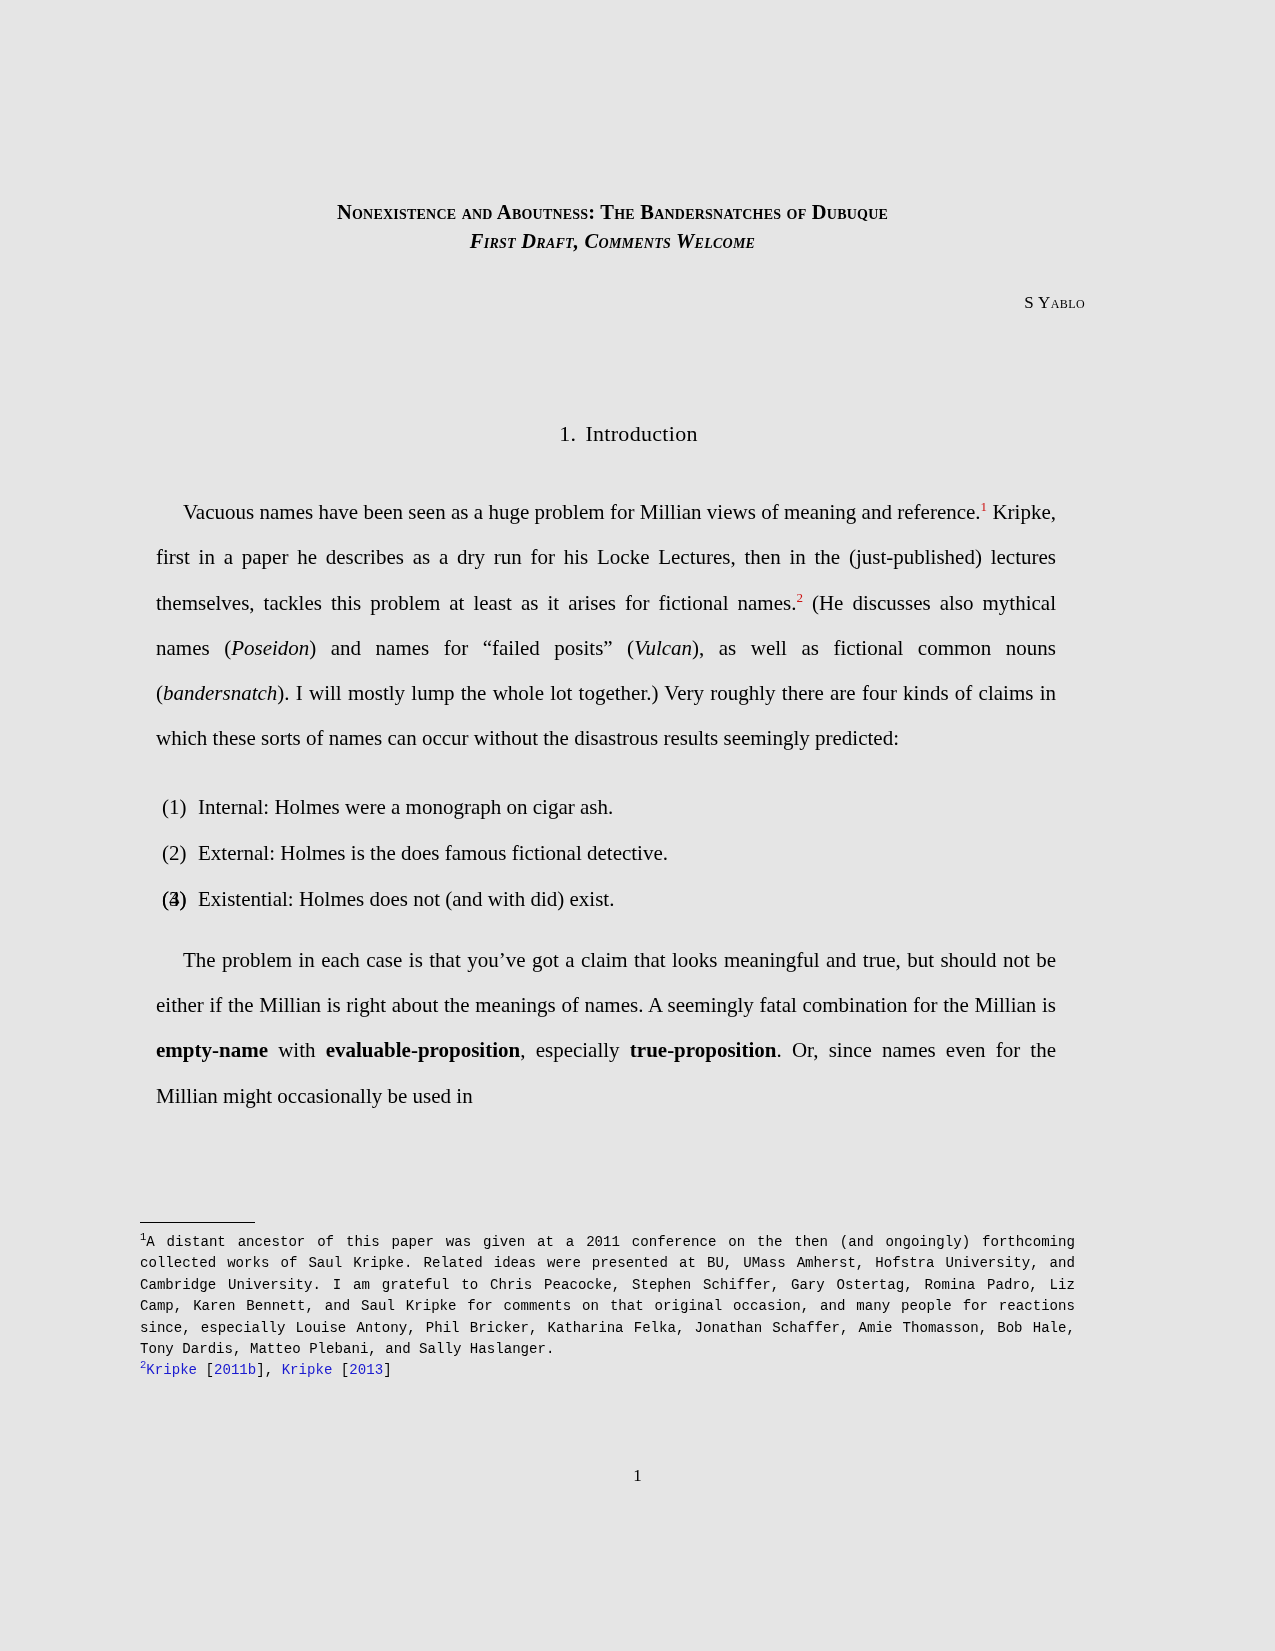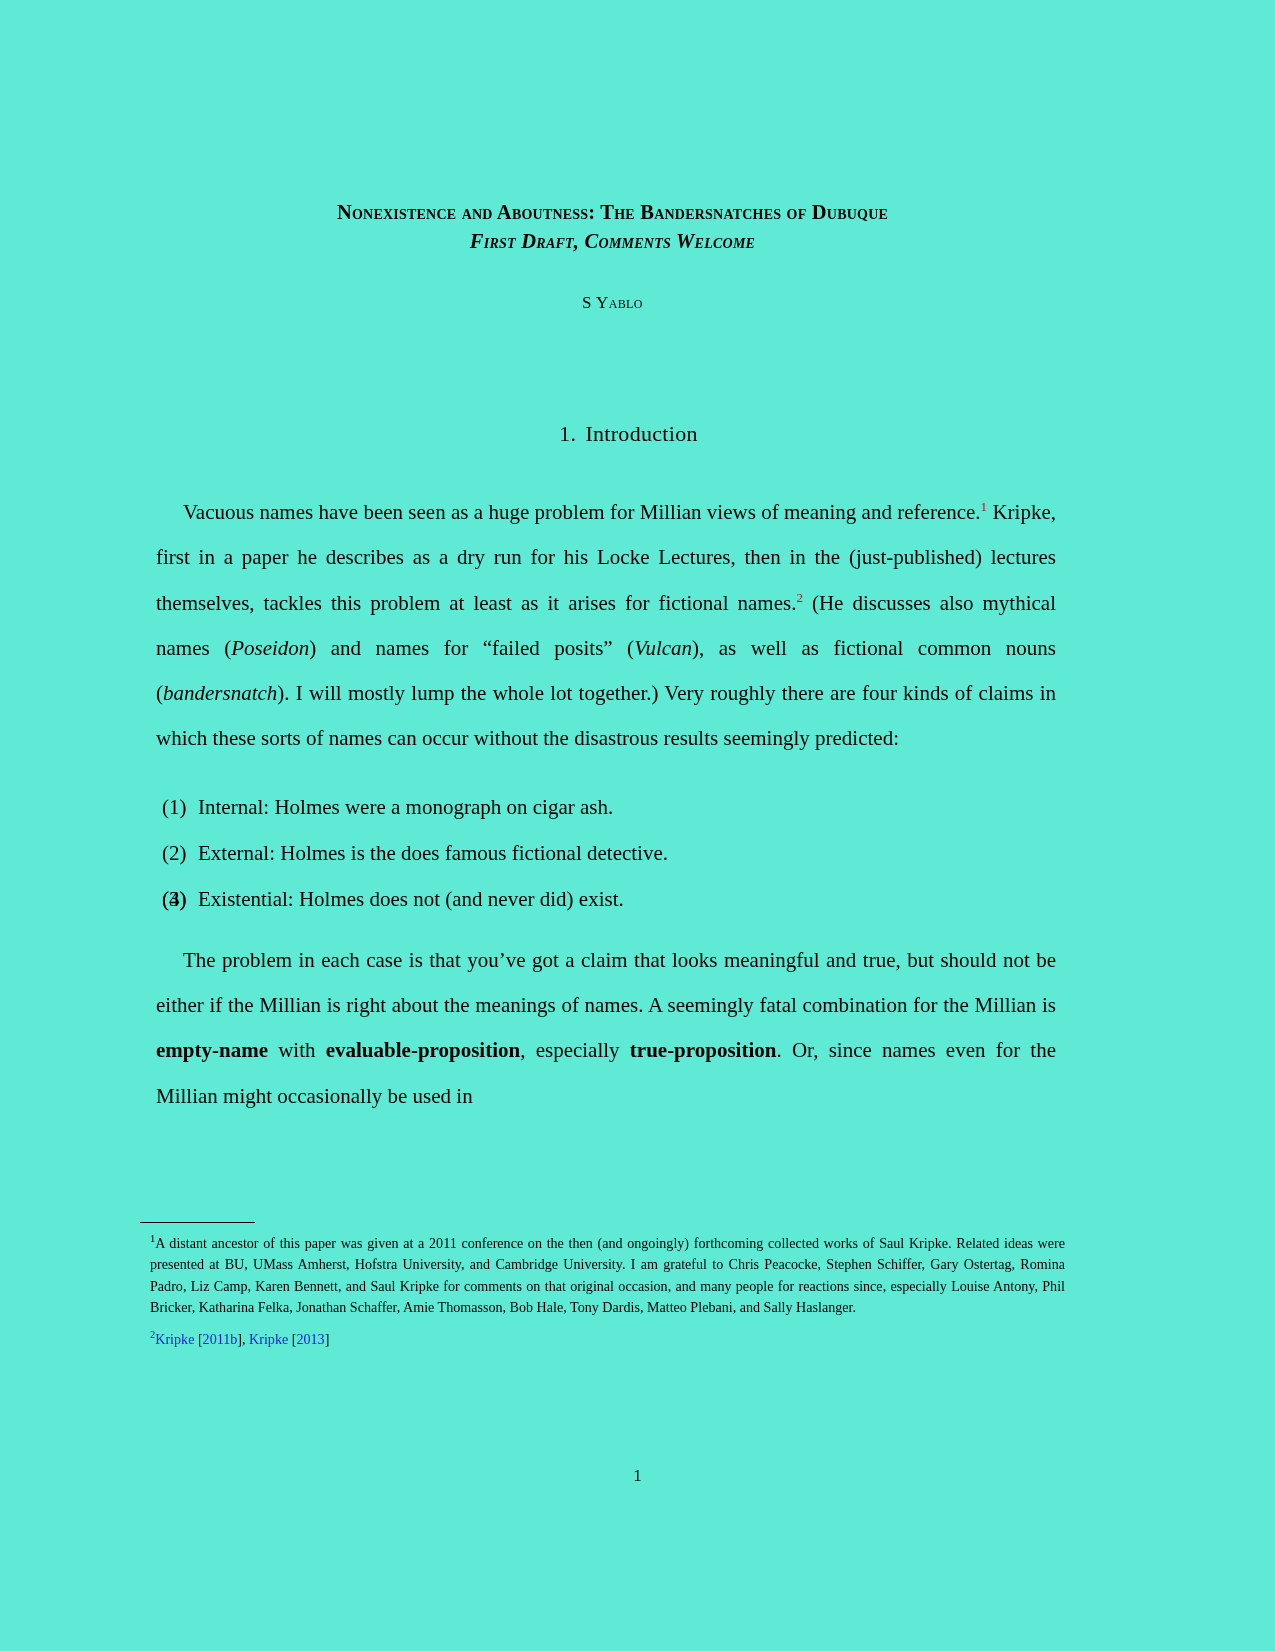--- a/index.html
+++ b/index.html
@@ -15,21 +15,21 @@
     font-family: "Liberation Serif", "DejaVu Serif", serif;
     color: #000000;
     overflow: hidden;
   }
 
   .page {
     position: absolute;
     left: 0; top: 0;
     width: 1275px;
     height: 1651px;
-    background: #5eead4;
+    background: #e5e5e5;
   }
 
   
   .title-block {
     position: absolute;
     left: 140px;
     top: 198px;
     width: 945px;
     text-align: center;
   }
@@ -41,21 +41,21 @@
     line-height: 1.42;
     white-space: nowrap;
   }
   .title-line-2 { letter-spacing: 0.25px; font-style: italic; }
 
   .author {
     position: absolute;
     left: 140px;
     top: 293px;
     width: 945px;
-    text-align: center;
+    text-align: right;
     font-size: 17px;
     font-variant: small-caps;
     letter-spacing: 0.4px;
   }
 
   
   .section-heading {
     position: absolute;
     left: 156px;
     top: 421px;
@@ -120,25 +120,25 @@
     top: 1222px;
     width: 935px;
   }
   .fn-rule {
     width: 115px;
     height: 0;
     border-top: 1.1px solid #000;
     margin-bottom: 9px;
   }
   .fn {
-    font-family: Liberation Serif, serif;
+    font-family: Liberation Mono, monospace;
     font-size: 14.1px;
     line-height: 21.4px;
     text-align: justify;
-    margin: 10px;
+    margin: 0;
     hyphens: none;
   }
   .fn sup {
     font-size: 10.5px;
     vertical-align: super;
     line-height: 0;
   }
   .fn2 { margin-top: 0px; }
   .lnk { color: #1a1ad0; }
   .fn2 sup { color: #1a1ad0; }
@@ -170,21 +170,21 @@
   </div>
 
   <div class="body-col">
 
     <p class="para indent"><span>Vacuous names have been seen as a huge problem for Millian views of meaning and reference.</span><span class="fnmark">1</span><span> Kripke, first in a paper he describes as a dry run for his Locke Lectures, then in the (just-published) lectures themselves, tackles this problem at least as it arises for fictional names.</span><span class="fnmark">2</span><span> (He discusses also mythical names (</span><span class="it">Poseidon</span><span>) and names for “failed posits” (</span><span class="it">Vulcan</span><span>), as well as fictional common nouns (</span><span class="it">bandersnatch</span><span>). I will mostly lump the whole lot together.)  Very roughly there are four kinds of claims in which these sorts of names can occur without the disastrous results seemingly predicted:</span></p>
 
     <ol class="claims">
       <li><span class="lbl">(1)</span><span>Internal: Holmes were a monograph on cigar ash.</span></li>
       <li><span class="lbl">(2)</span><span>External: Holmes is the does famous fictional detective.</span></li>
       <li><span class="lbl">(3)</span></li>
-      <li><span class="lbl">(4)</span><span>Existential: Holmes does not (and never did) exist.</span></li>
+      <li><span class="lbl">(4)</span><span>Existential: Holmes does not (and with did) exist.</span></li>
     </ol>
 
     <p class="para indent para-after-list"><span>The problem in each case is that you’ve got a claim that looks meaningful and true, but should not be either if the Millian is right about the meanings of names.  A seemingly fatal combination for the Millian is </span><span class="bd">empty-name</span><span> with </span><span class="bd">evaluable-proposition</span><span>, especially </span><span class="bd">true-proposition</span><span>.  Or, since names even for the Millian might occasionally be used in</span></p>
 
   </div>
 
   <div class="footnotes">
     <div class="fn-rule"></div>
     <p class="fn"><sup>1</sup><span>A distant ancestor of this paper was given at a 2011 conference on the then (and ongoingly) forthcoming collected works of Saul Kripke.  Related ideas were presented at BU, UMass Amherst, Hofstra University, and Cambridge University. I am grateful to Chris Peacocke, Stephen Schiffer, Gary Ostertag, Romina Padro, Liz Camp, Karen Bennett, and Saul Kripke for comments on that original occasion, and many people for reactions since, especially Louise Antony, Phil Bricker, Katharina Felka, Jonathan Schaffer, Amie Thomasson, Bob Hale, Tony Dardis, Matteo Plebani, and Sally Haslanger.</span></p>
     <p class="fn fn2"><sup>2</sup><span class="lnk">Kripke</span><span> [</span><span class="lnk">2011b</span><span>], </span><span class="lnk">Kripke</span><span> [</span><span class="lnk">2013</span><span>]</span></p>

